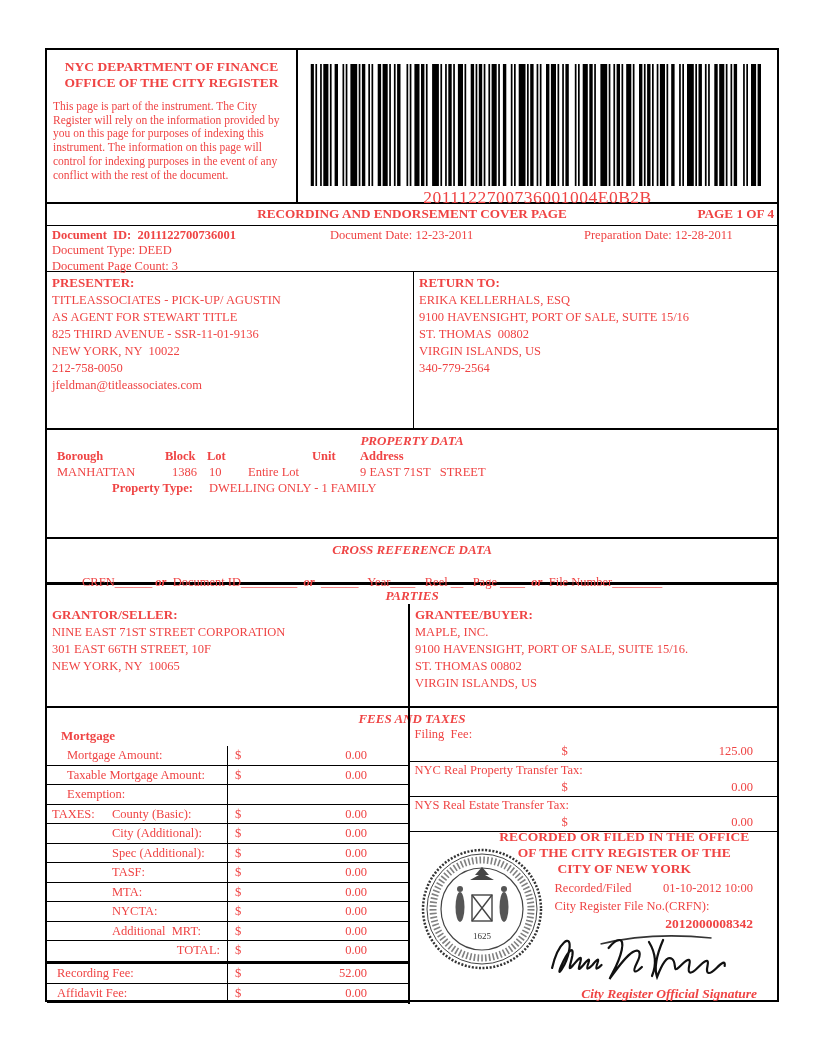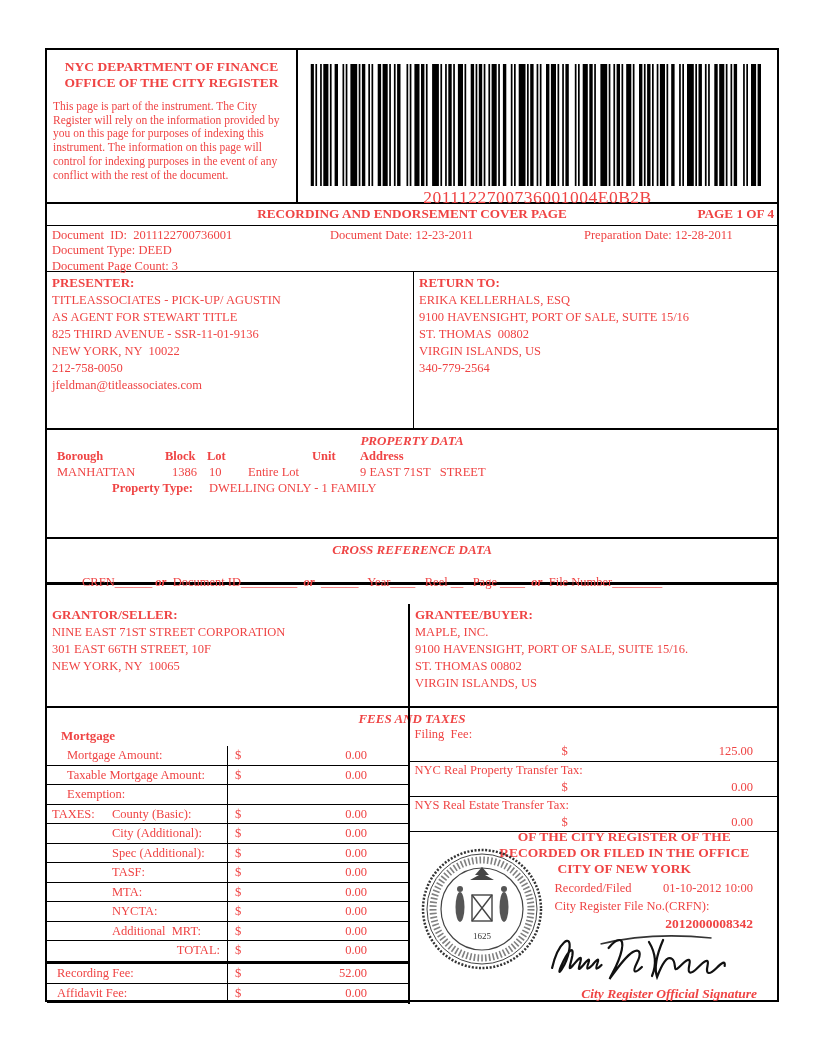--- a/index.html
+++ b/index.html
@@ -15,21 +15,21 @@
   .disclaimer{margin-top:10px;padding:0 5px 0 6px;font-size:11.5px;line-height:13.7px;text-align:left;}
   .hdr-right{position:absolute;left:251px;right:0;top:0;bottom:0;}
   .barcode{position:absolute;left:50%;transform:translateX(-50%);top:14px;width:455px;height:122px;}
   .bcnum{position:absolute;left:0;right:0;top:137px;text-align:center;font-size:17.5px;letter-spacing:.5px;}
   
   .tbar{top:154px;height:22px;border-bottom:1.5px solid #000;font-weight:bold;font-size:13.2px;line-height:20px;text-align:center;}
   .pageof{position:absolute;right:3px;top:0;}
   
   .dinfo{top:176px;height:46px;border-bottom:1.5px solid #000;font-size:12.5px;}
   .dirow{position:relative;height:15.3px;line-height:15.5px;}
-  .di-id{position:absolute;left:5px;font-weight:normal;white-space:pre;}
+  .di-id{position:absolute;left:5px;font-weight:bold;white-space:pre;}
   .di-date{position:absolute;left:283px;}
   .di-prep{position:absolute;left:537px;}
   .di-plain{position:absolute;left:5px;white-space:pre;}
   
   .pres{top:222px;height:158px;border-bottom:2px solid #000;font-size:12.5px;}
   .pcol{position:absolute;top:0;bottom:0;}
   .pcol.l{left:0;width:367px;border-right:1.5px solid #000;box-sizing:border-box;}
   .pcol.r{left:367px;right:0;}
   .colhead{font-weight:bold;font-size:13px;padding:3px 0 1px 5px;}
   .pline{padding-left:5px;line-height:17px;white-space:pre;}
@@ -246,20 +246,21 @@
     </div>
 
     <div class="sec xref">
       <div class="secttl">CROSS REFERENCE DATA</div>
       <div class="xline">
         <span>CRFN______</span><span class="orw"> or </span><span> Document ID_________ </span><span class="orw"> or </span><span> ______   Year____   Reel __   Page ____ </span><span class="orw"> or </span><span> File Number________</span>
       </div>
     </div>
 
     <div class="sec part">
+      <div class="secttl">PARTIES</div>
       <div class="pdiv"></div>
       <div class="gcol l">
         <div class="colhead">GRANTOR/SELLER:</div>
         <div class="pline">NINE EAST 71ST STREET CORPORATION</div>
         <div class="pline">301 EAST 66TH STREET, 10F</div>
         <div class="pline">NEW YORK, NY  10065</div>
       </div>
       <div class="gcol r">
         <div class="colhead">GRANTEE/BUYER:</div>
         <div class="pline">MAPLE, INC.</div>
@@ -385,22 +386,22 @@
         </div>
         <div class="fblock fb2">
           <div class="fblab">NYS Real Estate Transfer Tax:</div>
           <div class="fbamt">
               <span>$</span>
               <span>0.00</span>
             </div>
         </div>
 
         <div class="stamp">
+          <div>RECORDED OR FILED IN THE OFFICE</div>
           <div>OF THE CITY REGISTER OF THE</div>
-          <div>RECORDED OR FILED IN THE OFFICE</div>
           <div>CITY OF NEW YORK</div>
         </div>
         <div class="rfrow">
           <span>Recorded/Filed</span>
           <span>01-10-2012 10:00</span>
         </div>
         <div class="crfnlab">City Register File No.(CRFN):</div>
         <div class="crfnval">2012000008342</div>
 
         <svg class="seal" viewBox="0 0 124 124">

